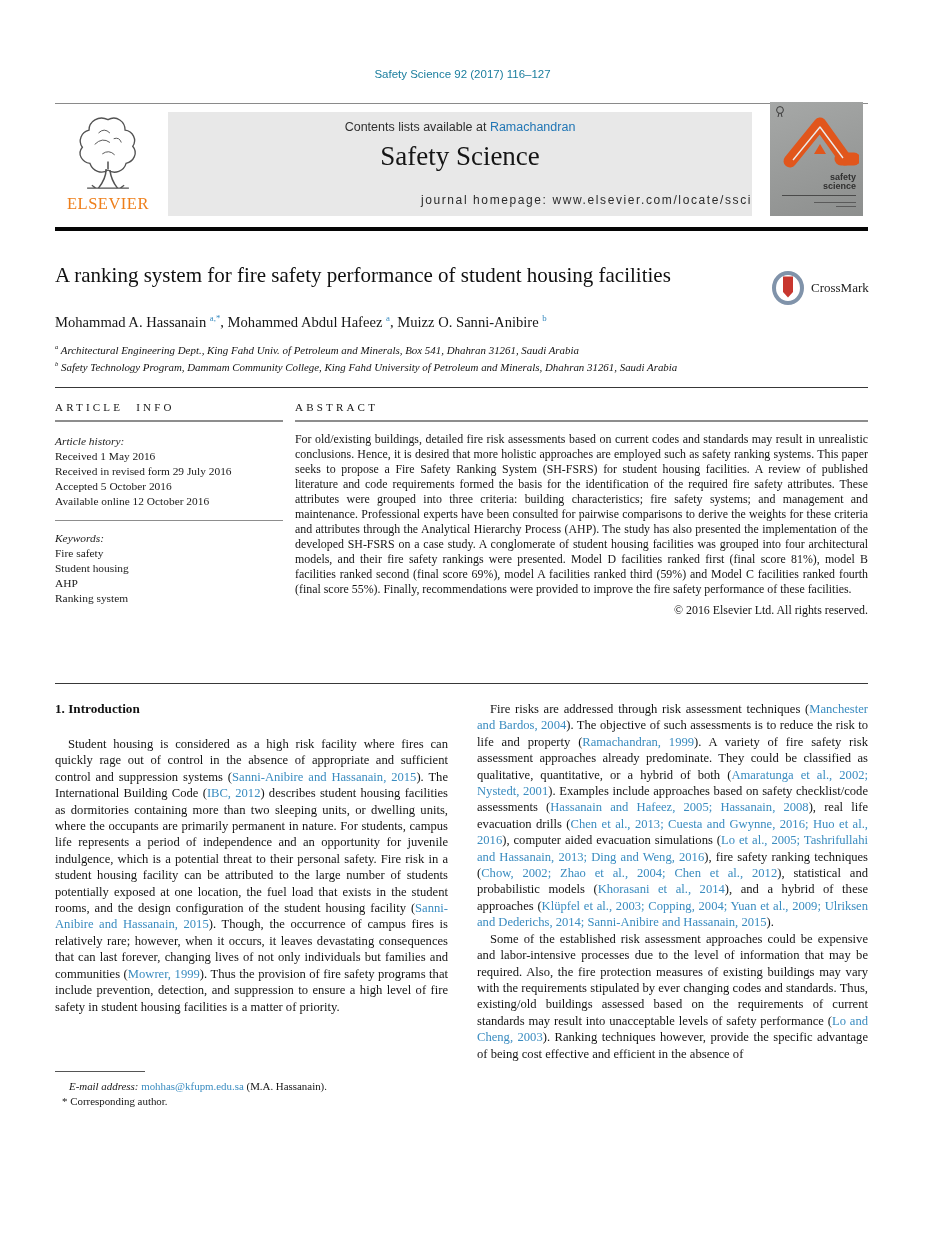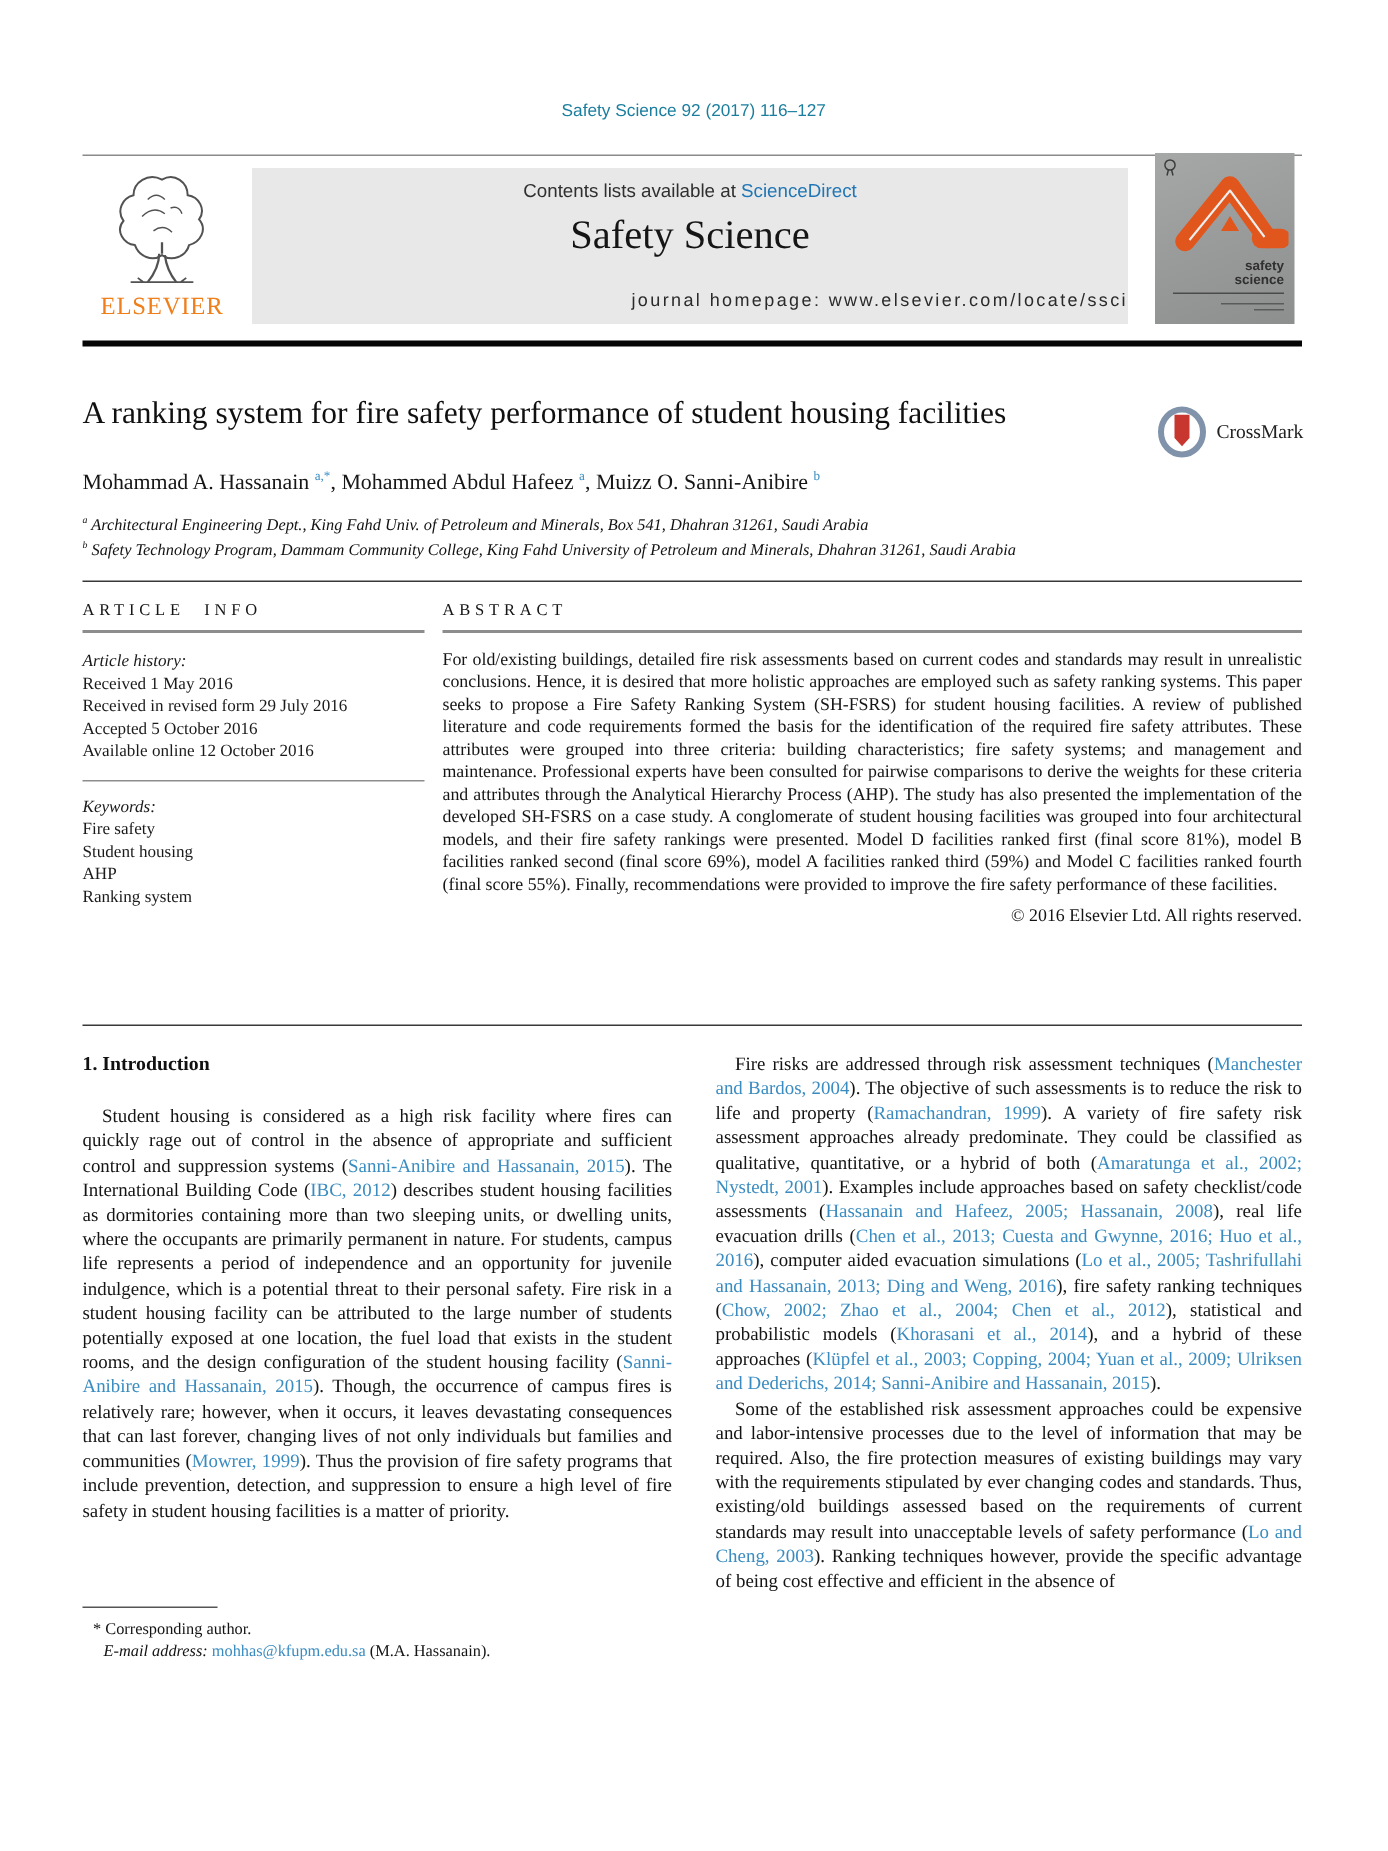--- a/index.html
+++ b/index.html
@@ -92,21 +92,21 @@
     <svg width="76" height="84" viewBox="0 0 80 84">
       <path d="M40,8 C30,3 20,10 20,19 C12,21 8,30 13,37 C7,44 13,53 21,54 C24,62 33,66 40,61 C47,66 57,62 59,54 C67,52 72,43 66,36 C71,29 66,20 58,19 C58,10 49,3 40,8 Z" fill="none" stroke="#525252" stroke-width="1.4"></path>
       <path d="M30,22 q6,-6 12,0 M26,34 q8,-8 16,-2 M34,44 q7,-5 13,1 M46,28 q6,-2 8,4" fill="none" stroke="#525252" stroke-width="1"></path>
       <path d="M38,60 C38,68 34,75 30,80 M42,61 C43,69 46,75 50,80 M40,52 l0,8" fill="none" stroke="#525252" stroke-width="1.6"></path>
       <path d="M18,80 H62 M23,77 l4,3 M57,77 l-4,3" fill="none" stroke="#525252" stroke-width="1.3"></path>
     </svg>
     <div class="els-word">ELSEVIER</div>
   </div>
 
   <div class="banner-center">
-    <div class="contents-line"><span>Contents lists available at </span><span class="link sd">ScienceDirect</span></div>
+    <div class="contents-line"><span>Contents lists available at </span><span class="link sd">Ramachandran</span></div>
     <div class="journal-title">Safety Science</div>
     <div class="homepage-line">journal homepage: www.elsevier.com/locate/ssci</div>
   </div>
 
   <div class="cover-box">
     <svg class="cover-mini" width="10" height="12" viewBox="0 0 10 12">
       <circle cx="5" cy="4" r="3.4" fill="none" stroke="#3c3c3c" stroke-width="1"></circle>
       <path d="M4,7 L3,11 M6,7 L7,11" stroke="#3c3c3c" stroke-width="1" fill="none"></path>
     </svg>
     <svg class="cover-tri" width="84" height="60" viewBox="0 0 84 60">
@@ -172,18 +172,18 @@
     <p class="para indent"><span>Student housing is considered as a high risk facility where fires can quickly rage out of control in the absence of appropriate and sufficient control and suppression systems (</span><span class="link">Sanni-Anibire and Hassanain, 2015</span><span>). The International Building Code (</span><span class="link">IBC, 2012</span><span>) describes student housing facilities as dormitories containing more than two sleeping units, or dwelling units, where the occupants are primarily permanent in nature. For students, campus life represents a period of independence and an opportunity for juvenile indulgence, which is a potential threat to their personal safety. Fire risk in a student housing facility can be attributed to the large number of students potentially exposed at one location, the fuel load that exists in the student rooms, and the design configuration of the student housing facility (</span><span class="link">Sanni-Anibire and Hassanain, 2015</span><span>). Though, the occurrence of campus fires is relatively rare; however, when it occurs, it leaves devastating consequences that can last forever, changing lives of not only individuals but families and communities (</span><span class="link">Mowrer, 1999</span><span>). Thus the provision of fire safety programs that include prevention, detection, and suppression to ensure a high level of fire safety in student housing facilities is a matter of priority.</span></p>
   </div>
 
   <div class="col-right">
     <p class="para indent"><span>Fire risks are addressed through risk assessment techniques (</span><span class="link">Manchester and Bardos, 2004</span><span>). The objective of such assessments is to reduce the risk to life and property (</span><span class="link">Ramachandran, 1999</span><span>). A variety of fire safety risk assessment approaches already predominate. They could be classified as qualitative, quantitative, or a hybrid of both (</span><span class="link">Amaratunga et al., 2002; Nystedt, 2001</span><span>). Examples include approaches based on safety checklist/code assessments (</span><span class="link">Hassanain and Hafeez, 2005; Hassanain, 2008</span><span>), real life evacuation drills (</span><span class="link">Chen et al., 2013; Cuesta and Gwynne, 2016; Huo et al., 2016</span><span>), computer aided evacuation simulations (</span><span class="link">Lo et al., 2005; Tashrifullahi and Hassanain, 2013; Ding and Weng, 2016</span><span>), fire safety ranking techniques (</span><span class="link">Chow, 2002; Zhao et al., 2004; Chen et al., 2012</span><span>), statistical and probabilistic models (</span><span class="link">Khorasani et al., 2014</span><span>), and a hybrid of these approaches (</span><span class="link">Klüpfel et al., 2003; Copping, 2004; Yuan et al., 2009; Ulriksen and Dederichs, 2014; Sanni-Anibire and Hassanain, 2015</span><span>).</span></p>
     <p class="para indent"><span>Some of the established risk assessment approaches could be expensive and labor-intensive processes due to the level of information that may be required. Also, the fire protection measures of existing buildings may vary with the requirements stipulated by ever changing codes and standards. Thus, existing/old buildings assessed based on the requirements of current standards may result into unacceptable levels of safety performance (</span><span class="link">Lo and Cheng, 2003</span><span>). Ranking techniques however, provide the specific advantage of being cost effective and efficient in the absence of</span></p>
   </div>
 
   <div class="footnote">
     <div class="fn-rule"></div>
+    <div class="fn-line fn-email"><span class="it">E-mail address: </span><span class="link">mohhas@kfupm.edu.sa</span><span> (M.A. Hassanain).</span></div>
     <div class="fn-line">* Corresponding author.</div>
-    <div class="fn-line fn-email"><span class="it">E-mail address: </span><span class="link">mohhas@kfupm.edu.sa</span><span> (M.A. Hassanain).</span></div>
   </div>
 
 
 </div>
 
 </body></html>

